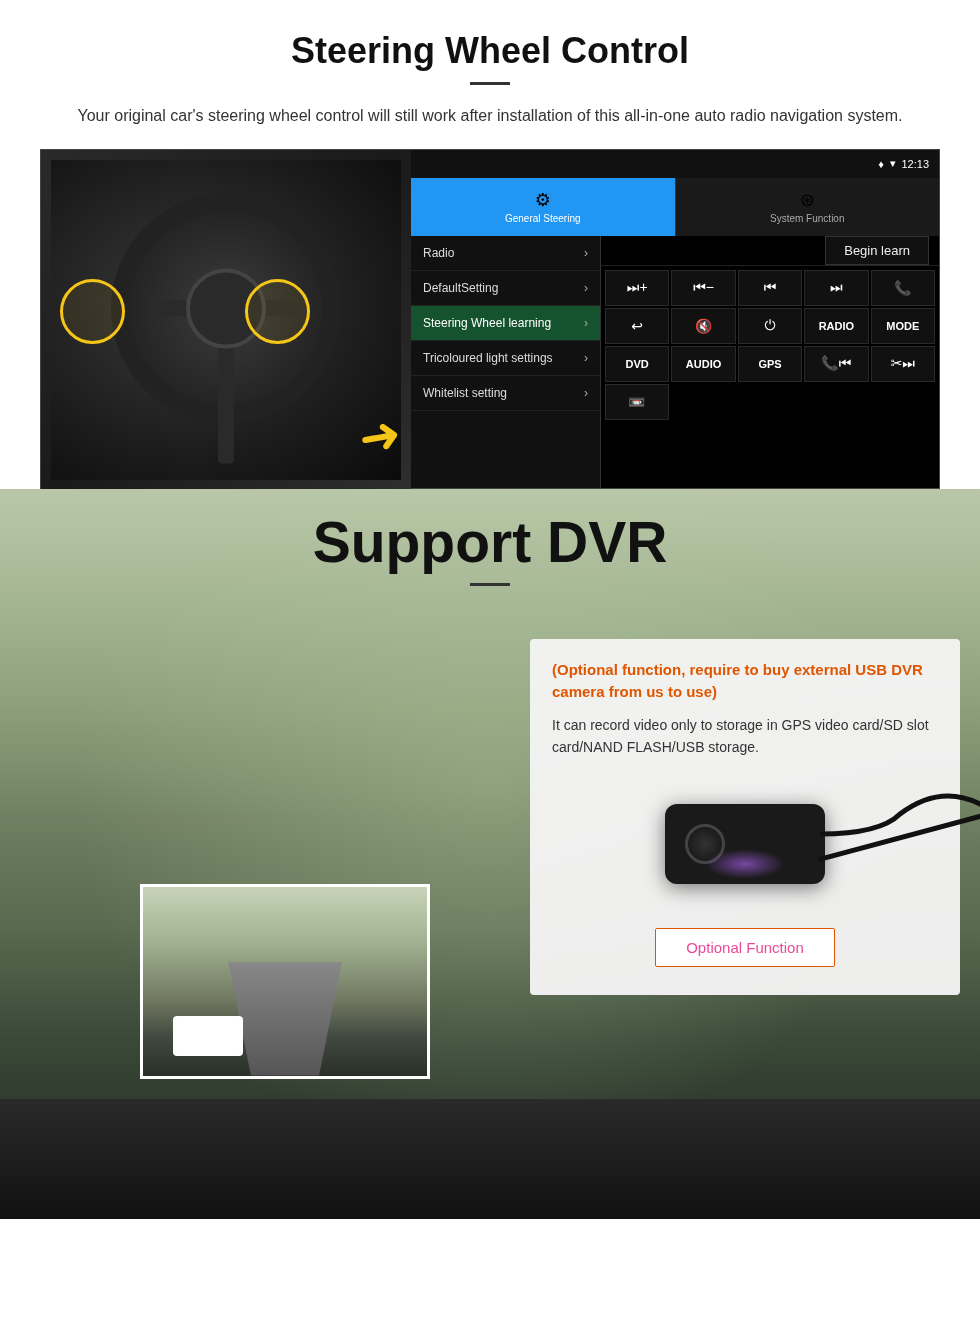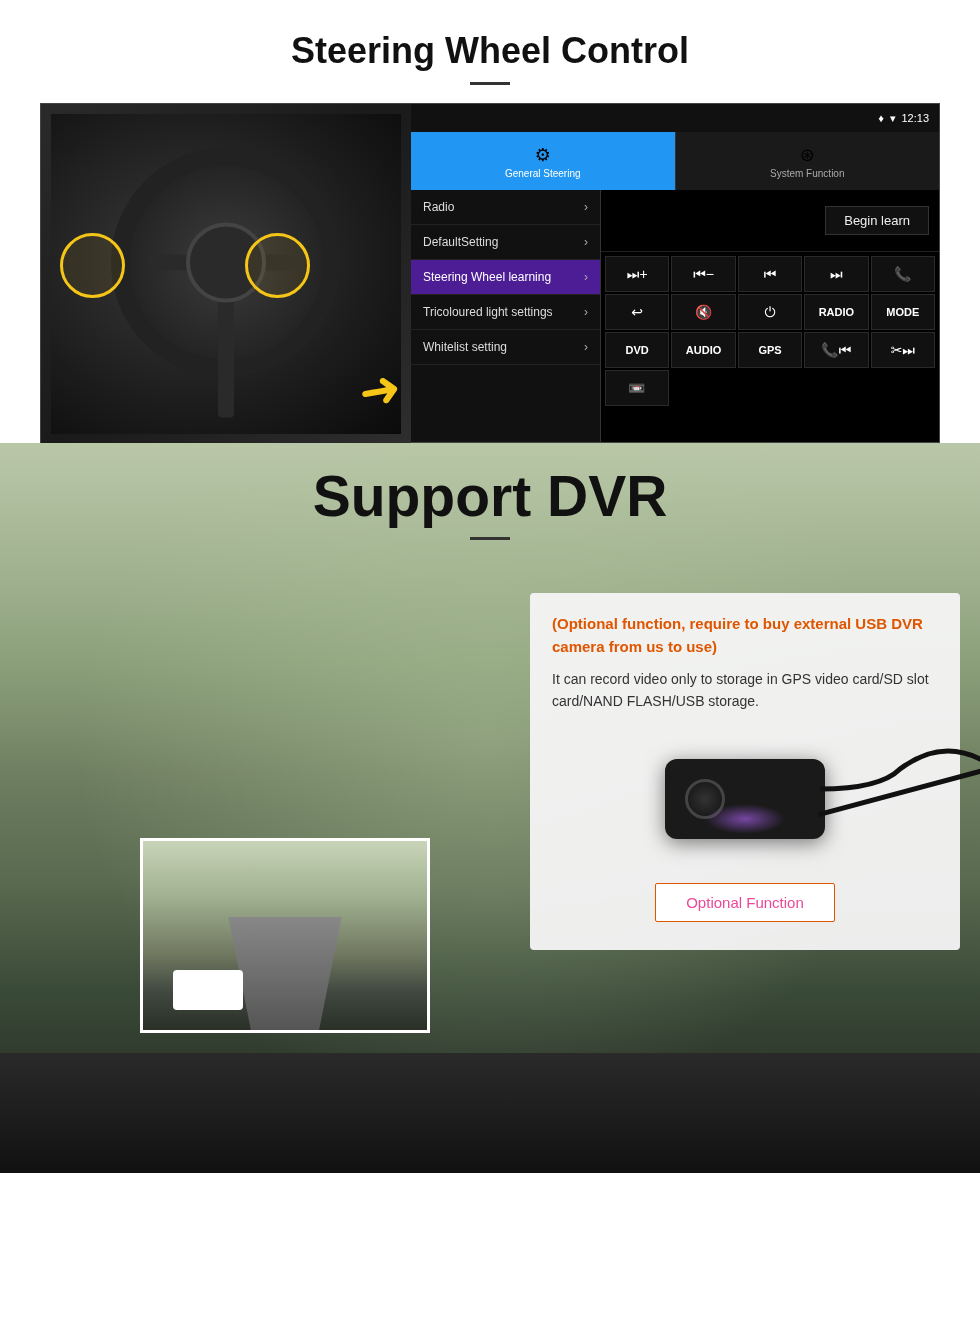--- a/index.html
+++ b/index.html
@@ -182,35 +182,35 @@
       display: flex;
       align-items: center;
       justify-content: space-between;
       padding: 10px 12px;
       border-bottom: 1px solid #222;
       color: #ddd;
       font-size: 12px;
       text-align: left;
     }
     .menu-item.active {
-      background: #4c1d95;
+      background: #14532d;
       color: #fff;
     }
     .menu-arrow { color: #aaa; font-size: 12px; }
     .menu-right {
       flex: 1;
       background: #000;
       display: flex;
       flex-direction: column;
     }
     .begin-learn-row {
       display: flex;
       align-items: center;
       justify-content: flex-end;
-      padding: 16px 10px;
+      padding: 0 10px;
       background: #000;
       border-bottom: 1px solid #222;
     }
     .begin-learn-btn {
       background: #111;
       border: 1px solid #333;
       color: #eee;
       font-size: 13px;
       padding: 6px 18px;
       cursor: pointer;
@@ -394,20 +394,21 @@
       height: 120px;
       background: linear-gradient(to bottom, #2a2a2a 0%, #111 100%);
     }
   </style>
 </head>
 <body>
 
 <section class="section-steering">
   <h1 class="section-title">Steering Wheel Control</h1>
   <div class="section-divider"></div>
+  <p class="section-subtitle">Your original car's steering wheel control will still work after installation of this all-in-one auto radio navigation system.</p>
 
   <div class="steering-panel">
 
     <div class="steering-photo">
       <div class="wheel-bg"></div>
       <div class="wheel-circle">
         <div class="wheel-spoke-h"></div>
         <div class="wheel-spoke-v"></div>
         <div class="wheel-inner"></div>
       </div>

